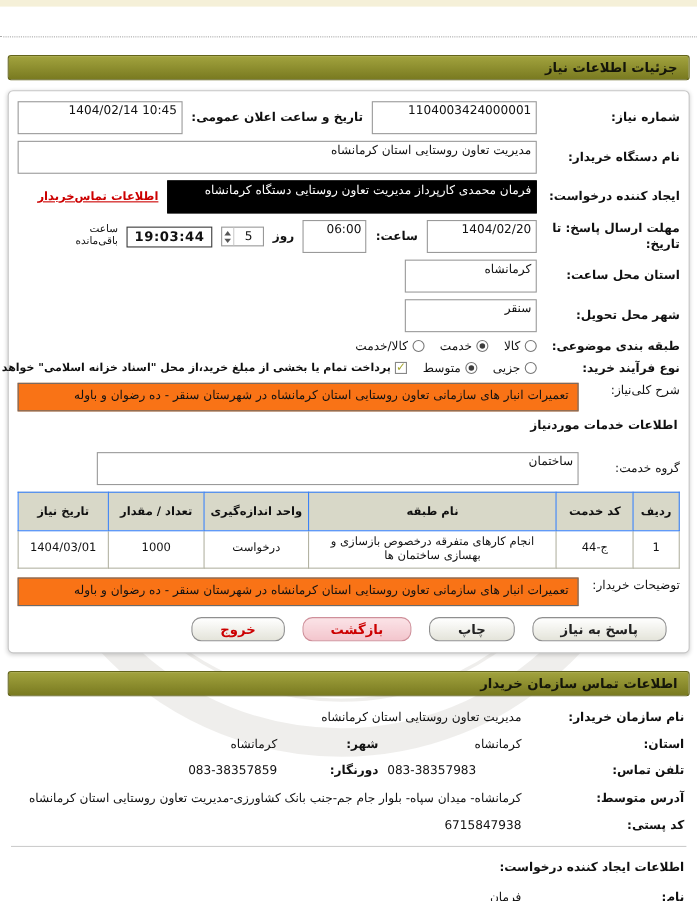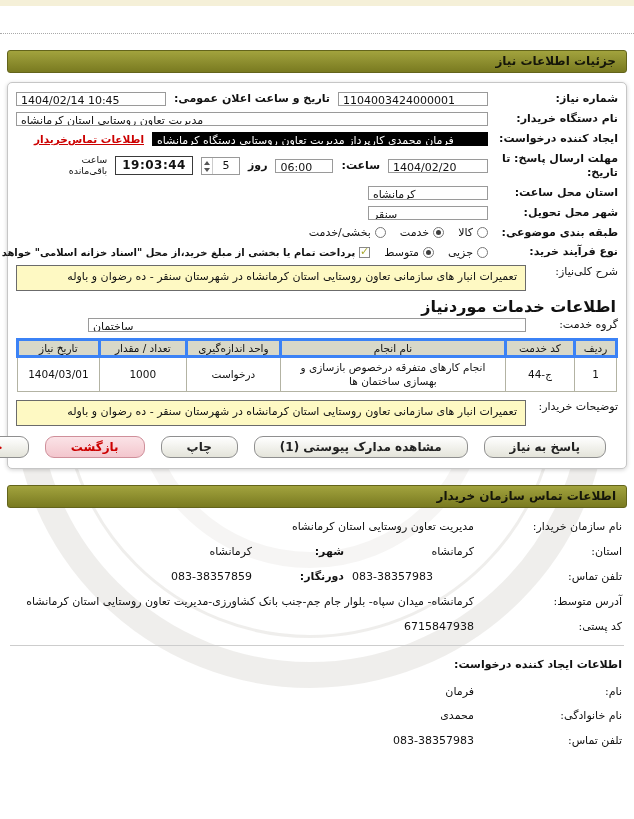--- a/index.html
+++ b/index.html
@@ -24,22 +24,22 @@
     background:linear-gradient(#a2a33e,#797a20);border:1px solid #63641b;border-radius:3px;
     color:#15160a;font-weight:bold;font-size:12px}
   
   .panel{margin:9px 7px 0;background:#fff;border:1px solid #c6c6c6;border-radius:5px;
     box-shadow:0 1px 4px rgba(0,0,0,.18);padding:9px 8px 10px}
   .frow{display:flex;align-items:center;margin-bottom:6px;gap:8px}
   .frow.top{align-items:flex-start}
   .lbl{font-weight:bold;flex-shrink:0;line-height:1.25}
   .lblc{width:122px;font-weight:bold;flex-shrink:0;line-height:1.25}
   .lbl84{width:84px;font-weight:normal;flex-shrink:0;line-height:1.25}
-  .ibox{border:1px solid #9a9a9a;background:#fff;height:14px;line-height:16px;
-    padding:0 4px;white-space:nowrap;overflow:hidden;text-align:left}
+  .ibox{border:1px solid #9a9a9a;background:#fff;height:30px;line-height:16px;
+    padding:0 4px;white-space:nowrap;overflow:hidden;text-align:right}
   .w150{width:150px}.w120{width:120px}.w100{width:100px}.w58{width:58px}
   .wflex{flex:1}
   .ltr{direction:ltr;unicode-bidi:isolate}
   .dark{background:#000;border-color:#000;color:#fff;width:336px}
   .red-link{color:#c00;font-weight:bold;text-decoration:underline;font-size:10.5px;
     white-space:nowrap;cursor:pointer}
   
   .spinner{display:inline-flex;border:1px solid #999;background:#fff;height:18px;flex-shrink:0}
   .spin-val{width:26px;text-align:center;line-height:16px}
   .spin-btns{display:flex;flex-direction:column;border-left:none;width:11px;border-right:1px solid #ccc}
@@ -54,39 +54,39 @@
   
   .rgroup{display:inline-flex;align-items:center;margin-left:6px}
   .radio{display:inline-block;width:11px;height:11px;border:1px solid #777;border-radius:50%;
     background:#fff;margin-left:4px;position:relative;flex-shrink:0}
   .radio.on::after{content:"";position:absolute;inset:2px;background:#3d3d3d;border-radius:50%}
   .checkbox{display:inline-block;width:11px;height:11px;border:1px solid #888;background:#fff;
     margin-left:4px;position:relative;flex-shrink:0}
   .checkbox.on::after{content:"✓";position:absolute;top:-3px;right:0;font-size:11px;
     color:#a8a832;font-weight:bold}
   .note{font-size:10px;white-space:nowrap;font-weight:bold}
-  .dbox{border:1px solid #6b6b6b;background:#fef9c3;min-height:26px;padding:4px 8px;flex:1;line-height:1.3}
-  
-  .stitle{font-weight:bold;font-size:16px;margin:4px 2px 2px}
+  .dbox{border:1px solid #6b6b6b;background:#f97316;min-height:26px;padding:4px 8px;flex:1;line-height:1.3}
+  
+  .stitle{font-weight:bold;font-size:11px;margin:4px 2px 18px}
   .group-input{flex:1;margin-left:72px}
   table.svc{width:100%;border-collapse:collapse;font-size:10.5px;margin-bottom:8px}
-  table.svc th{background:#d8d8c8;border:3px solid #3b82f6;padding:1px 4px;font-weight:normal}
+  table.svc th{background:#d8d8c8;border:1px solid #3b82f6;padding:11px 4px;font-weight:bold}
   table.svc td{background:#fff;border:1px solid #b3b3a3;padding:3px 4px;text-align:center;line-height:1.3}
   .c-row{width:42px}.c-code{width:70px}.c-name{width:228px}.c-unit{width:95px}.c-qty{width:88px}.c-date{width:82px}
   
   .btn-row{display:flex;gap:16px;margin-top:10px;padding-right:12px}
   .btn{font-family:inherit;font-size:12px;font-weight:bold;color:#222;padding:3px 25px;
     border:1px solid #8f8f8f;border-radius:9px;background:linear-gradient(#ffffff,#e4e4da);
     cursor:pointer;white-space:nowrap}
   .btn-back{background:linear-gradient(#fbe3e7,#f3c6cd);border-color:#cf8f9a;color:#c00}
   .btn-exit{color:#c00}
   
   .contact{padding:12px 12px 0}
   .crow{display:flex;margin-bottom:10px;line-height:1.35;align-items:flex-start}
-  .clbl{width:148px;font-weight:normal;flex-shrink:0}
+  .clbl{width:148px;font-weight:bold;flex-shrink:0}
   .clbl2{width:92px;font-weight:bold;flex-shrink:0}
   .cval{padding-left:8px}
   .cval-w{width:130px;flex-shrink:0}
   .divider{margin:8px 10px 12px;border-top:1px solid #cdcdcd}
   .creator{padding:0 12px}
   .ctitle{font-weight:bold;margin:0 0 14px}
 </style>
 </head>
 <body>
 
@@ -158,21 +158,21 @@
       <span class="rgroup">
         <span class="radio"></span>
         <span>کالا</span>
       </span>
       <span class="rgroup">
         <span class="radio on"></span>
         <span>خدمت</span>
       </span>
       <span class="rgroup">
         <span class="radio"></span>
-        <span>بخشی/خدمت</span>
+        <span>کالا/خدمت</span>
       </span>
     </div>
 
     <div class="frow">
       <span class="lblc">نوع فرآیند خرید:</span>
       <span class="rgroup">
         <span class="radio"></span>
         <span>جزیی</span>
       </span>
       <span class="rgroup">
@@ -195,21 +195,21 @@
     <div class="frow">
       <span class="lbl84">گروه خدمت:</span>
       <span class="ibox group-input">ساختمان</span>
     </div>
 
     <table class="svc">
       <thead>
         <tr>
           <th class="c-row">ردیف</th>
           <th class="c-code">کد خدمت</th>
-          <th class="c-name">نام انجام</th>
+          <th class="c-name">نام طبقه</th>
           <th class="c-unit">واحد اندازه‌گیری</th>
           <th class="c-qty">تعداد / مقدار</th>
           <th class="c-date">تاریخ نیاز</th>
         </tr>
       </thead>
       <tbody>
         <tr>
           <td>1</td>
           <td>ج-44</td>
           <td>انجام کارهای متفرقه درخصوص بازسازی و بهسازی ساختمان ها</td>
@@ -220,21 +220,20 @@
       </tbody>
     </table>
 
     <div class="frow top">
       <span class="lbl84">توضیحات خریدار:</span>
       <span class="dbox">تعمیرات انبار های سازمانی تعاون روستایی استان کرمانشاه در شهرستان سنقر - ده رضوان و باوله</span>
     </div>
 
     <div class="btn-row">
       <button class="btn">پاسخ به نیاز</button>
-      <button class="btn">مشاهده مدارک پیوستی (1)</button>
       <button class="btn">چاپ</button>
       <button class="btn btn-back">بازگشت</button>
       <button class="btn btn-exit">خروج</button>
     </div>
 
   </div>
 
   <div class="section-bar">
     <span>اطلاعات تماس سازمان خریدار</span>
   </div>

